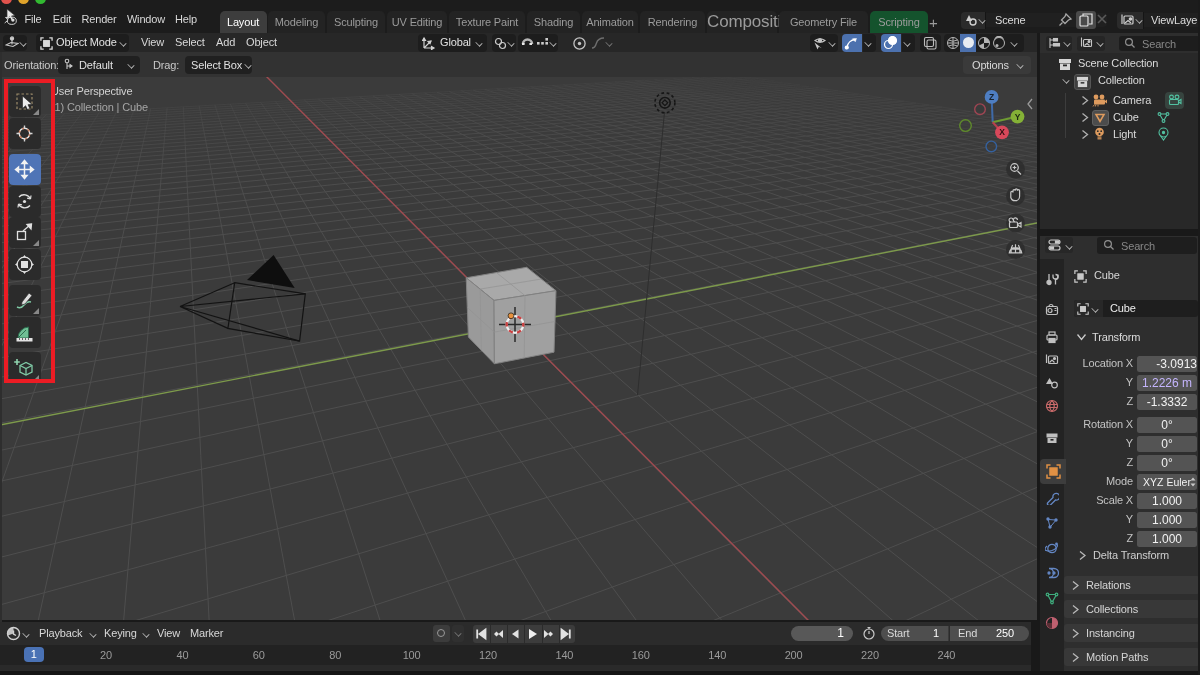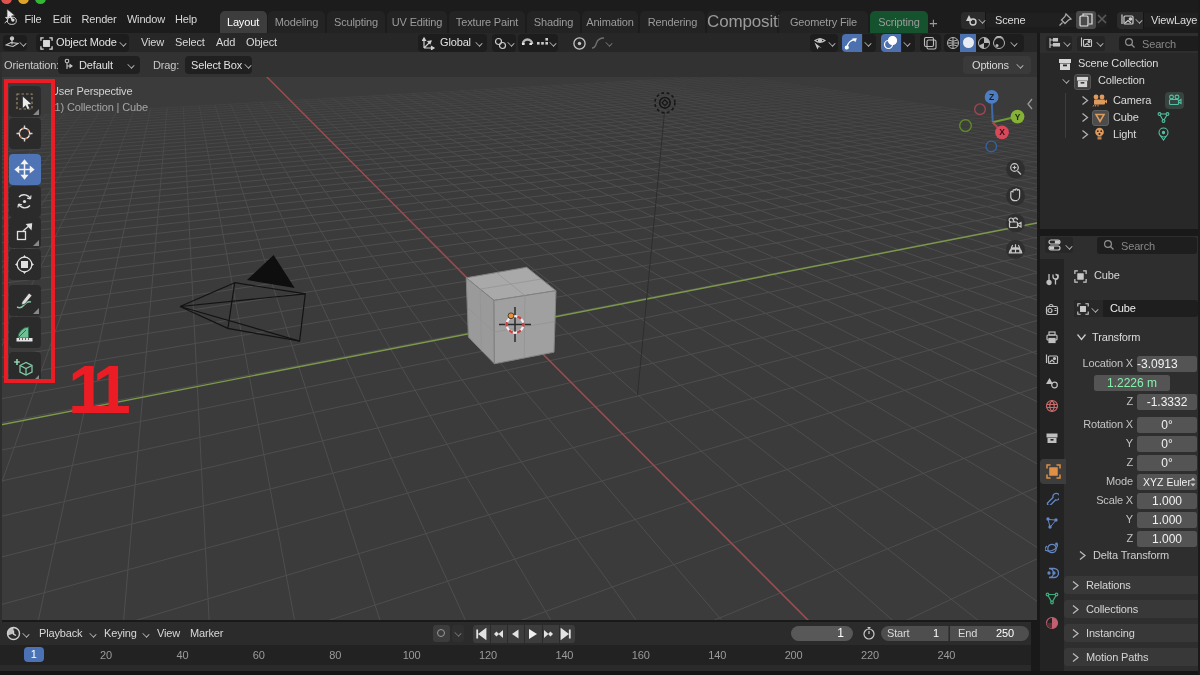--- a/index.html
+++ b/index.html
@@ -953,21 +953,20 @@
       <g fill="none" stroke="#7fc9a5" stroke-width="1.3">
         <path d="M6 8.5 L12 5.5 L18 8.5 L18 15 L12 18 L6 15 Z"></path>
 <path d="M6 8.5 L12 11.5 L18 8.5 M12 11.5 V18"></path>
         <path d="M3 2 v6 M0.2 5 h5.6" stroke="#8fd3ae" stroke-width="1.6"></path>
       </g>
     </svg>
 <svg class="a" style="left:33px;top:375px;z-index:2" width="6" height="6">
       <path d="M6 0 L6 6 L0 6 Z" fill="#888"></path>
     </svg>
 <div class="a" style="left:4px;top:78.5px;width:51px;height:304.5px;border:4.6px solid #ec1c24;z-index:5"></div>
-<div class="a tx" style="left:68px;top:350px;color:#ec1c24;font-size:69px;font-weight:bold;z-index:5;letter-spacing:-10px">11</div>
 <div class="a" style="left:1037px;top:33px;width:163px;height:196px;background:#282828"></div>
 <div class="a" style="left:1037px;top:33px;width:163px;height:19.5px;background:#2e2e2e"></div>
 <div class="a" style="left:1037px;top:33px;width:3px;height:642px;background:#191919"></div>
 <div class="a" style="left:1046px;top:35.5px;width:26px;height:15px;background:#252525;border-radius:3px"></div>
 <svg class="a" style="left:1048px;top:37px" width="13" height="12" viewBox="0 0 13 12">
       <g stroke="#c5c5c5" stroke-width="1.1" fill="none">
         <path d="M2 1 v10 M2 3 h3 M2 8 h3"></path>
         <rect x="5.5" y="1.5" width="4" height="2.5" fill="#c5c5c5"></rect>
         <rect x="5.5" y="6.5" width="6" height="2.5" fill="#c5c5c5"></rect>
       </g>
@@ -1199,23 +1198,23 @@
         <rect x="4.5" y="4.5" width="6" height="6" fill="#c9c9c9"></rect>
       </g>
     </svg>
 <span class="a chev" style="left:1092px;top:306px"></span>
 <div class="a tx" style="left:1110px;top:302px;color:#ececec;font-size:11px">Cube</div>
 <svg class="a" style="left:1077px;top:333px" width="9" height="8">
       <path d="M0.5 1.5 L4.5 6.5 L8.5 1.5" stroke="#ccc" stroke-width="1.3" fill="none"></path>
     </svg>
 <div class="a tx" style="left:1092px;top:331px;color:#dcdcdc;font-size:11px">Transform</div>
 <div class="a tx" style="left:1040px;top:357.0px;width:93px;text-align:right;color:#c3c3c3;font-size:11px">Location X</div>
-<div class="a" style="left:1137px;top:355.5px;width:60px;height:16.5px;background:#545454;border-radius:2.5px;color:#f2f2f2;font-size:12px;text-align:left;line-height:16.5px;overflow:hidden">-3.0913</div>
+<div class="a" style="left:1137px;top:355.5px;width:60px;height:16.5px;background:#545454;border-radius:2.5px;color:#f2f2f2;font-size:12px;text-align:right;line-height:16.5px;overflow:hidden">-3.0913</div>
 <div class="a tx" style="left:1040px;top:376.0px;width:93px;text-align:right;color:#c3c3c3;font-size:11px">Y</div>
-<div class="a" style="left:1094px;top:374.5px;width:76px;height:16.5px;background:#545454;border-radius:2.5px;color:#86efac;font-size:12px;text-align:center;line-height:16.5px;overflow:hidden">1.2226 m</div>
+<div class="a" style="left:1137px;top:374.5px;width:60px;height:16.5px;background:#545454;border-radius:2.5px;color:#c4b5fd;font-size:12px;text-align:center;line-height:16.5px;overflow:hidden">1.2226 m</div>
 <div class="a tx" style="left:1040px;top:395.0px;width:93px;text-align:right;color:#c3c3c3;font-size:11px">Z</div>
 <div class="a" style="left:1137px;top:393.5px;width:60px;height:16.5px;background:#545454;border-radius:2.5px;color:#f2f2f2;font-size:12px;text-align:center;line-height:16.5px;overflow:hidden">-1.3332</div>
 <div class="a tx" style="left:1040px;top:418.0px;width:93px;text-align:right;color:#c3c3c3;font-size:11px">Rotation X</div>
 <div class="a" style="left:1137px;top:416.5px;width:60px;height:16.5px;background:#545454;border-radius:2.5px;color:#f2f2f2;font-size:12px;text-align:center;line-height:16.5px;overflow:hidden">0°</div>
 <div class="a tx" style="left:1040px;top:437.0px;width:93px;text-align:right;color:#c3c3c3;font-size:11px">Y</div>
 <div class="a" style="left:1137px;top:435.5px;width:60px;height:16.5px;background:#545454;border-radius:2.5px;color:#f2f2f2;font-size:12px;text-align:center;line-height:16.5px;overflow:hidden">0°</div>
 <div class="a tx" style="left:1040px;top:456.0px;width:93px;text-align:right;color:#c3c3c3;font-size:11px">Z</div>
 <div class="a" style="left:1137px;top:454.5px;width:60px;height:16.5px;background:#545454;border-radius:2.5px;color:#f2f2f2;font-size:12px;text-align:center;line-height:16.5px;overflow:hidden">0°</div>
 <div class="a tx" style="left:1040px;top:475.0px;width:93px;text-align:right;color:#c3c3c3;font-size:11px">Mode</div>
 <div class="a" style="left:1137px;top:473.5px;width:60px;height:16.5px;background:#545454;border-radius:2.5px;color:#f2f2f2;font-size:10.5px;text-align:center;line-height:16.5px;overflow:hidden">XYZ Euler</div>

